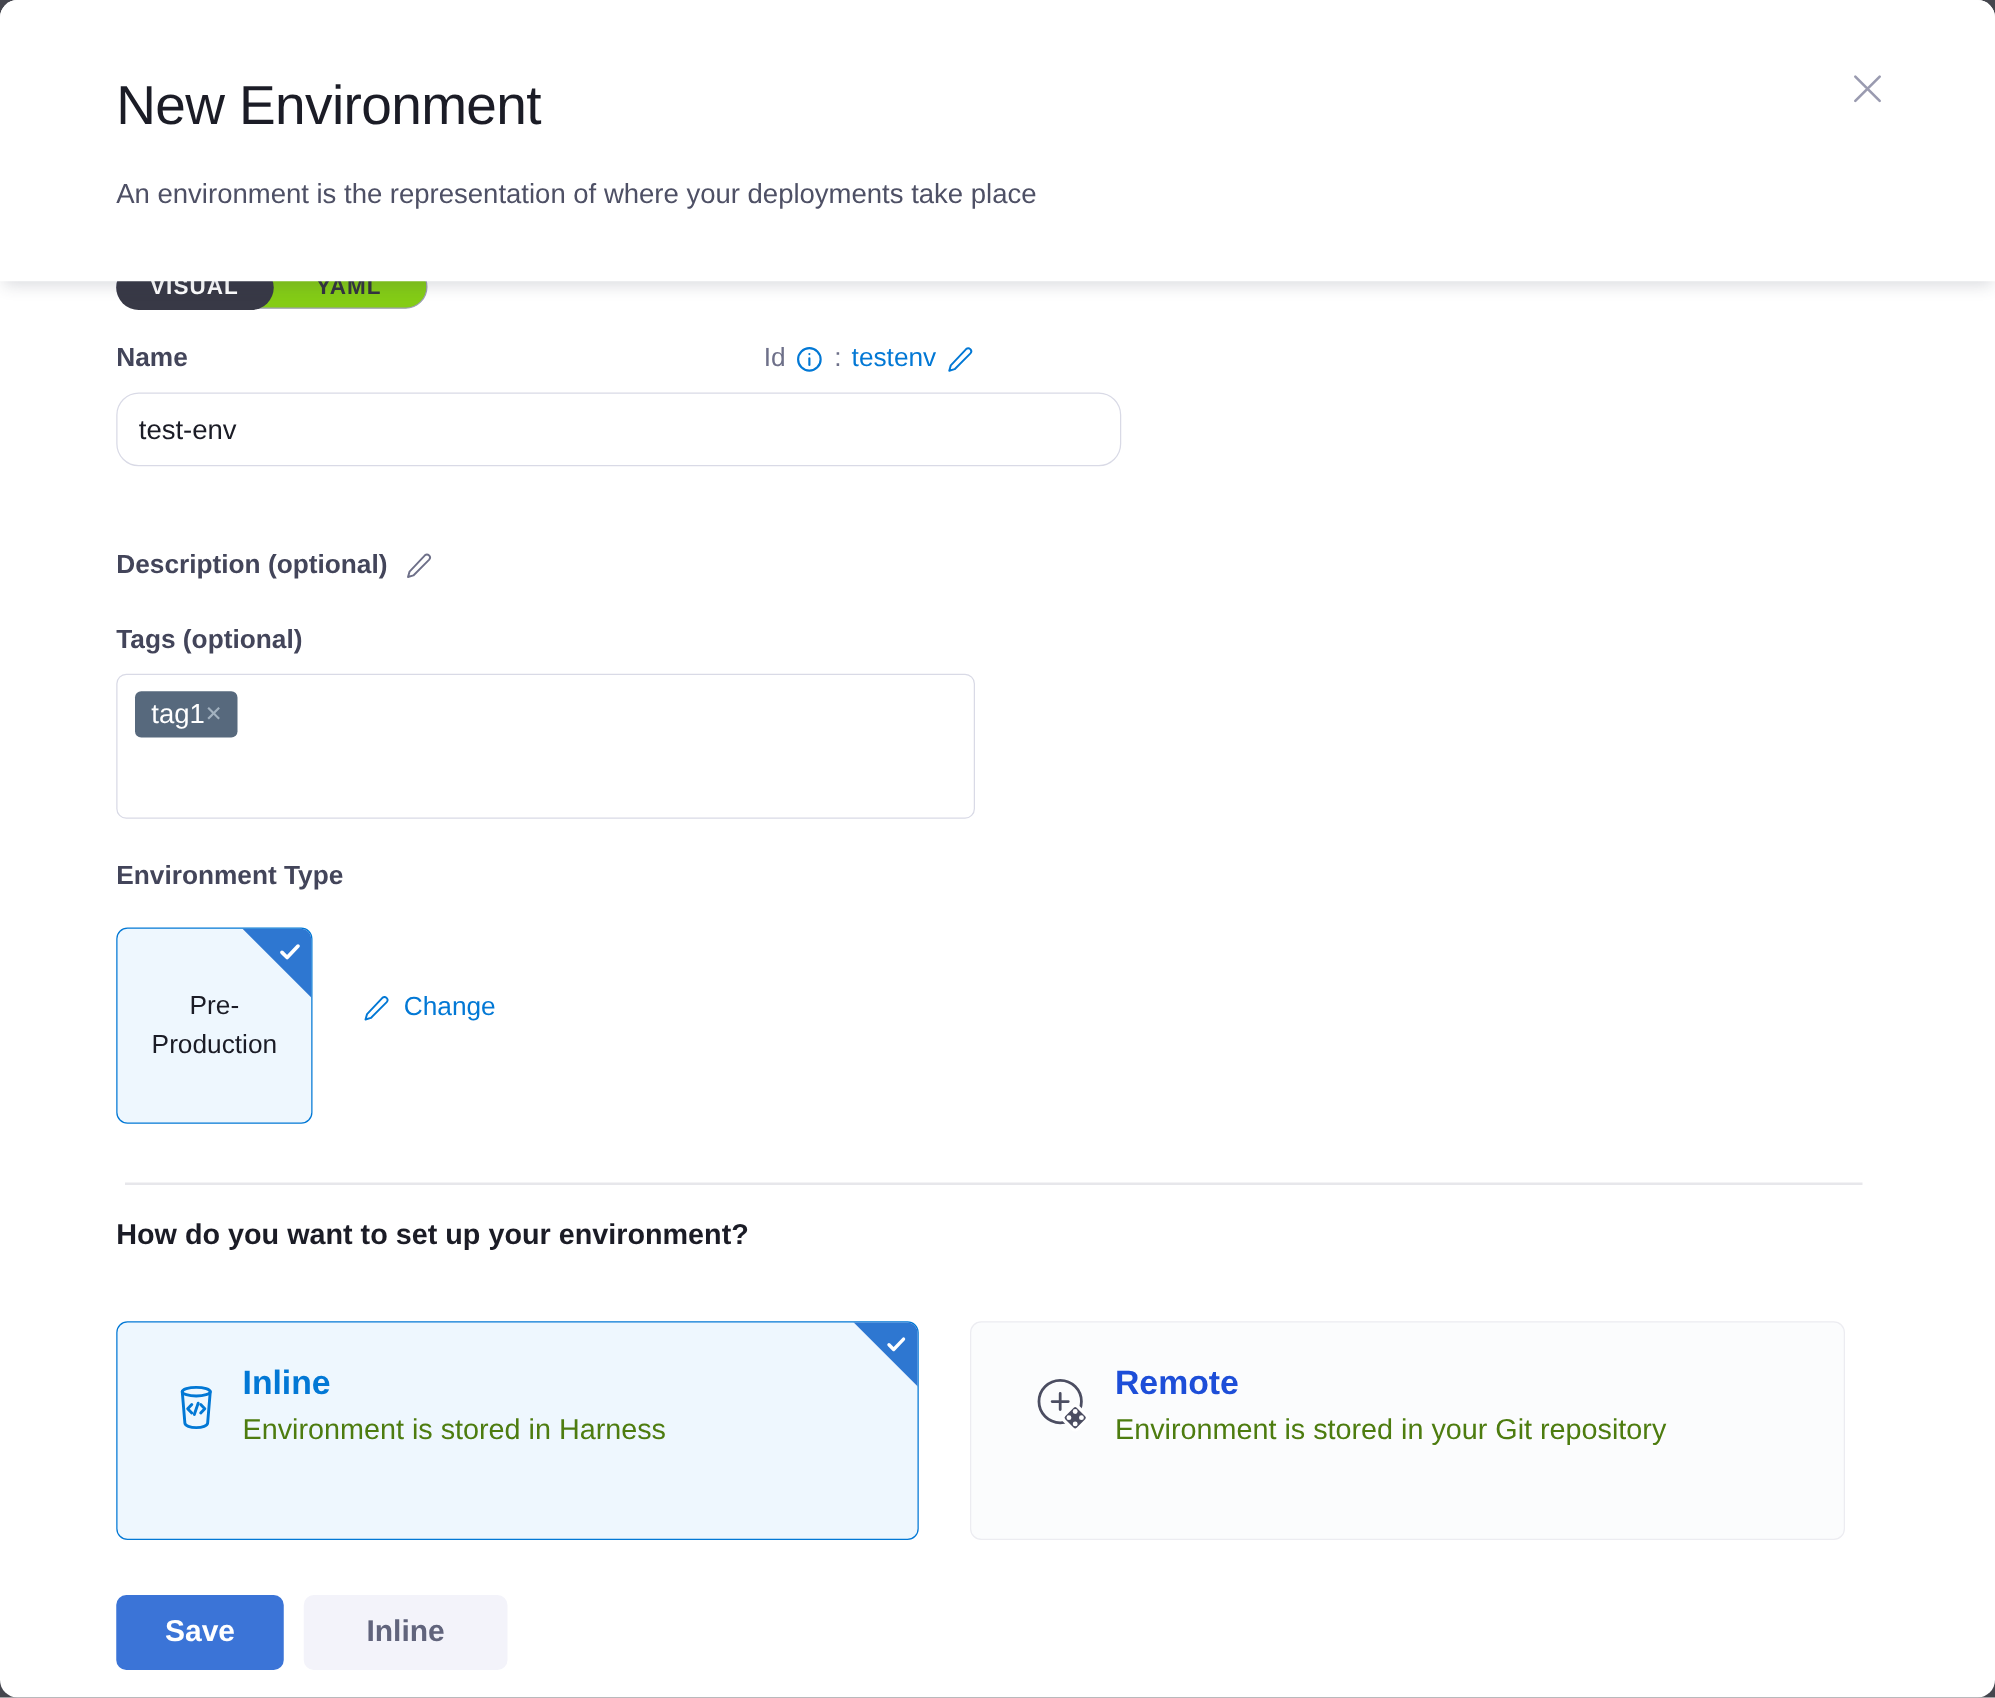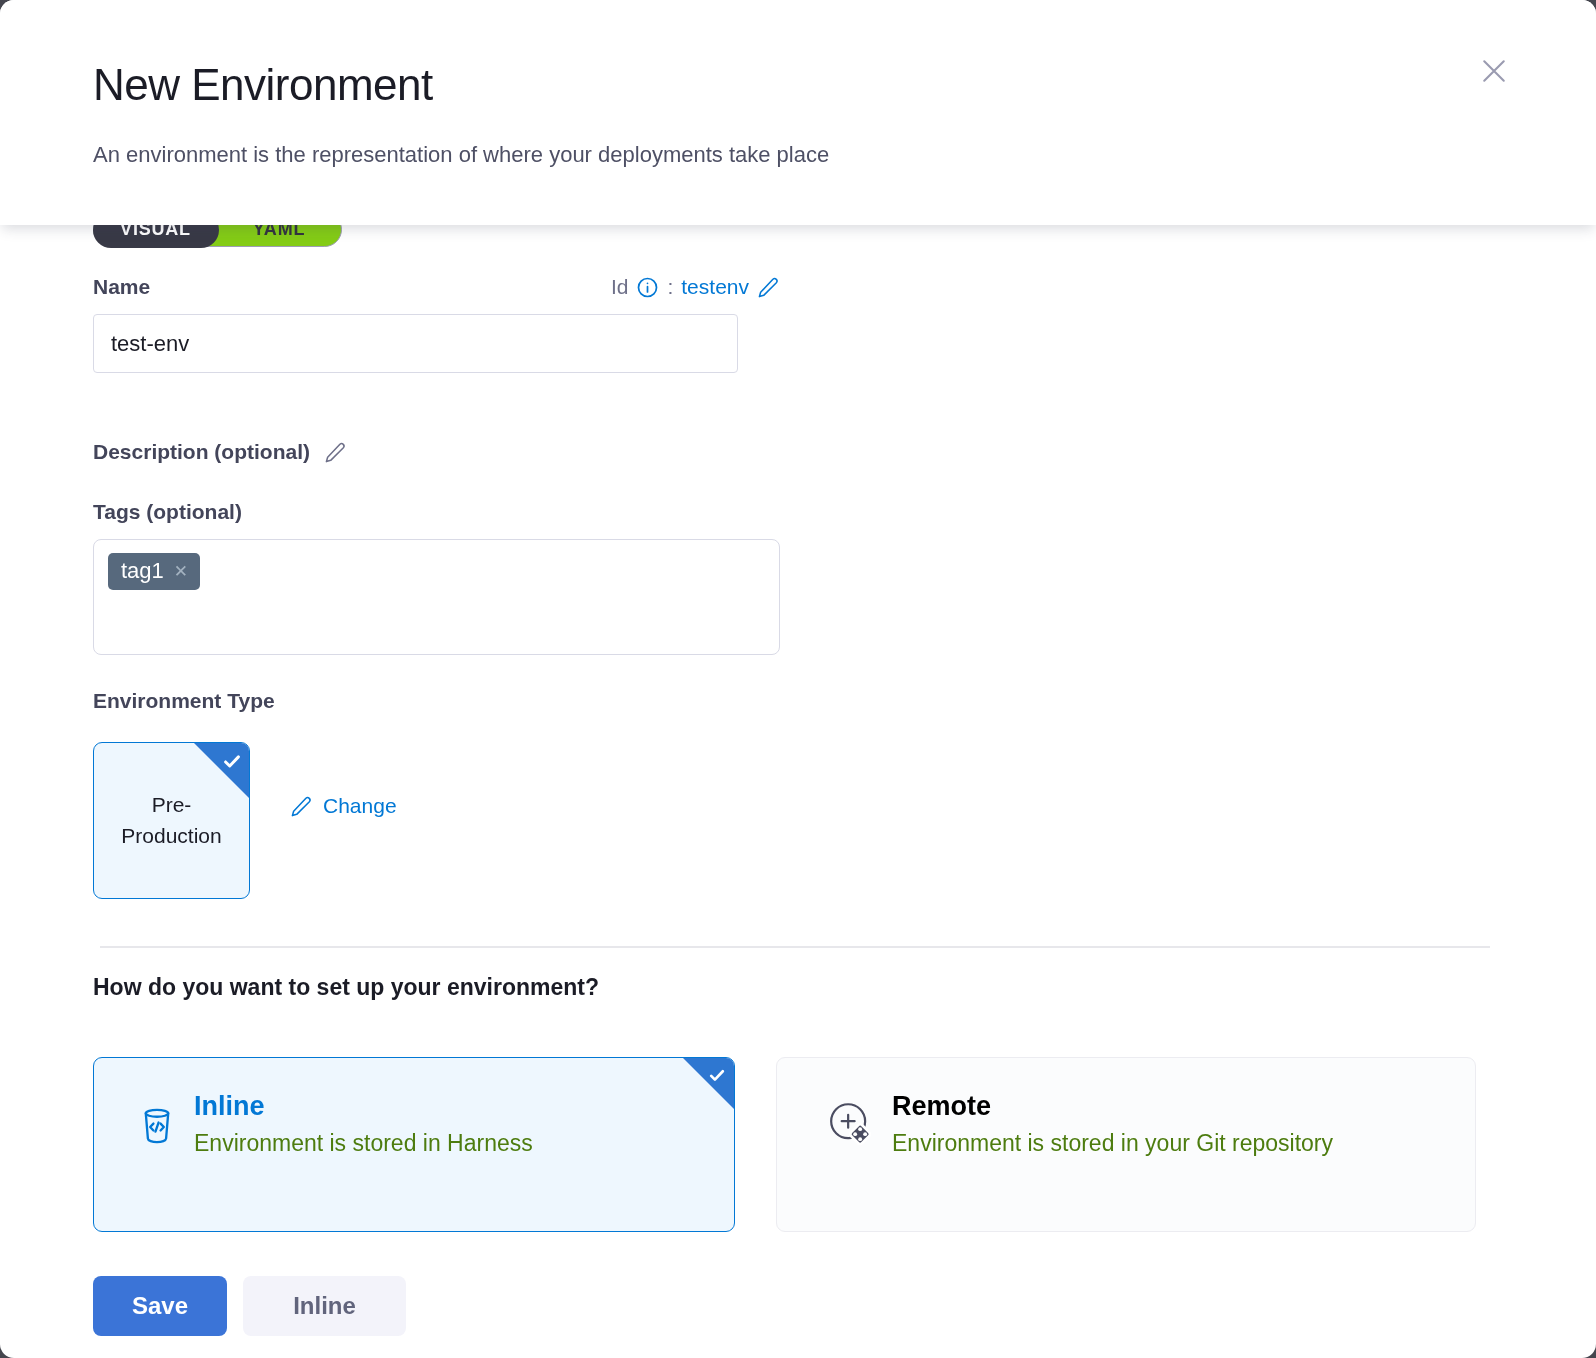--- a/index.html
+++ b/index.html
@@ -53,34 +53,34 @@
   }
   .field-label { font-size:21px; font-weight:600; color:#43455a; }
   .id-row { display:flex; align-items:center; gap:8px; font-size:21px; }
   .id-label,.id-sep { color:#6e7089; }
   .id-value { color:#0278d5; cursor:pointer; }
   .icon-btn { background:none; border:none; padding:0; cursor:pointer; display:flex; align-items:center; }
   .pencil-blue { color:#0278d5; }
   .pencil-gray { color:#6e7089; }
   
   .text-input {
-    display:block; margin-top:12px; width:645px; height:59px; box-sizing:border-box;
-    border:1px solid #d9dae6; border-radius:4px; font-size:22px; color:#1b1c26;
+    display:block; margin-top:12px; width:804px; height:59px; box-sizing:border-box;
+    border:1px solid #d9dae6; border-radius:18px; font-size:22px; color:#1b1c26;
     padding:0 17px; font-family:inherit; background:#fff; outline:none;
   }
   
   .desc-row { margin-top:64px; height:30px; display:flex; align-items:center; gap:14px; }
   
   .tags-label { margin-top:33px; height:28px; }
   .tags-box {
     margin-top:11px; width:687px; height:116px; box-sizing:border-box;
     border:1px solid #d9dae6; border-radius:8px; padding:13px 14px; cursor:text;
   }
   .chip {
-    display:inline-flex; align-items:center; gap:10px;
+    display:inline-flex; align-items:center; 
     background:#57697d; color:#ffffff; font-size:22px;
     padding:5px 12px 6px 13px; border-radius:5px;
   }
   .chip-x { color:#a3b2c0; font-size:17px; font-weight:700; cursor:pointer; line-height:1; }
   
   .envtype-label { margin-top:34px; height:28px; }
   .envtype-row { margin-top:25px; display:flex; align-items:flex-start; }
   .envtype-card {
     position:relative; width:157px; height:157px; box-sizing:border-box;
     background:#eef7fe; border:1.6px solid #0278d5; border-radius:9px;
@@ -105,21 +105,21 @@
   .cards-row { margin-top:56px; display:flex; gap:41px; }
   .setup-card {
     position:relative; box-sizing:border-box; height:175px; border-radius:9px;
     display:flex; align-items:flex-start; cursor:pointer; overflow:hidden;
   }
   .setup-card.selected { width:642px; background:#eef7fe; border:1.6px solid #0278d5; padding:30px 0 0 44px; }
   .setup-card.unselected { width:700px; background:#fbfcfd; border:1px solid #ececf1; padding:30px 0 0 49px; }
   .card-icon { margin-top:16px; flex:0 0 auto; }
   .card-icon.remote { margin-top:10px; }
   .card-text { margin-left:18px; }
-  .card-title { font-size:27px; font-weight:700; color:#000000; line-height:36px; }
+  .card-title { font-size:27px; font-weight:700; color:#1d4ed8; line-height:36px; }
   .setup-card.selected .card-title { color:#0278d5; }
   .card-desc { font-size:23px; font-weight:400; color:#4d7c0f; line-height:34px; margin-top:2px; }
   
   .buttons-row { margin-top:44px; display:flex; gap:16px; }
   .btn {
     height:60px; border:none; border-radius:8px; font-size:24px; font-weight:700;
     font-family:inherit; cursor:pointer;
   }
   .btn-save { width:134px; background:#3b74d7; color:#ffffff; }
   .btn-cancel { width:163px; background:#f3f3fa; color:#61647c; }

